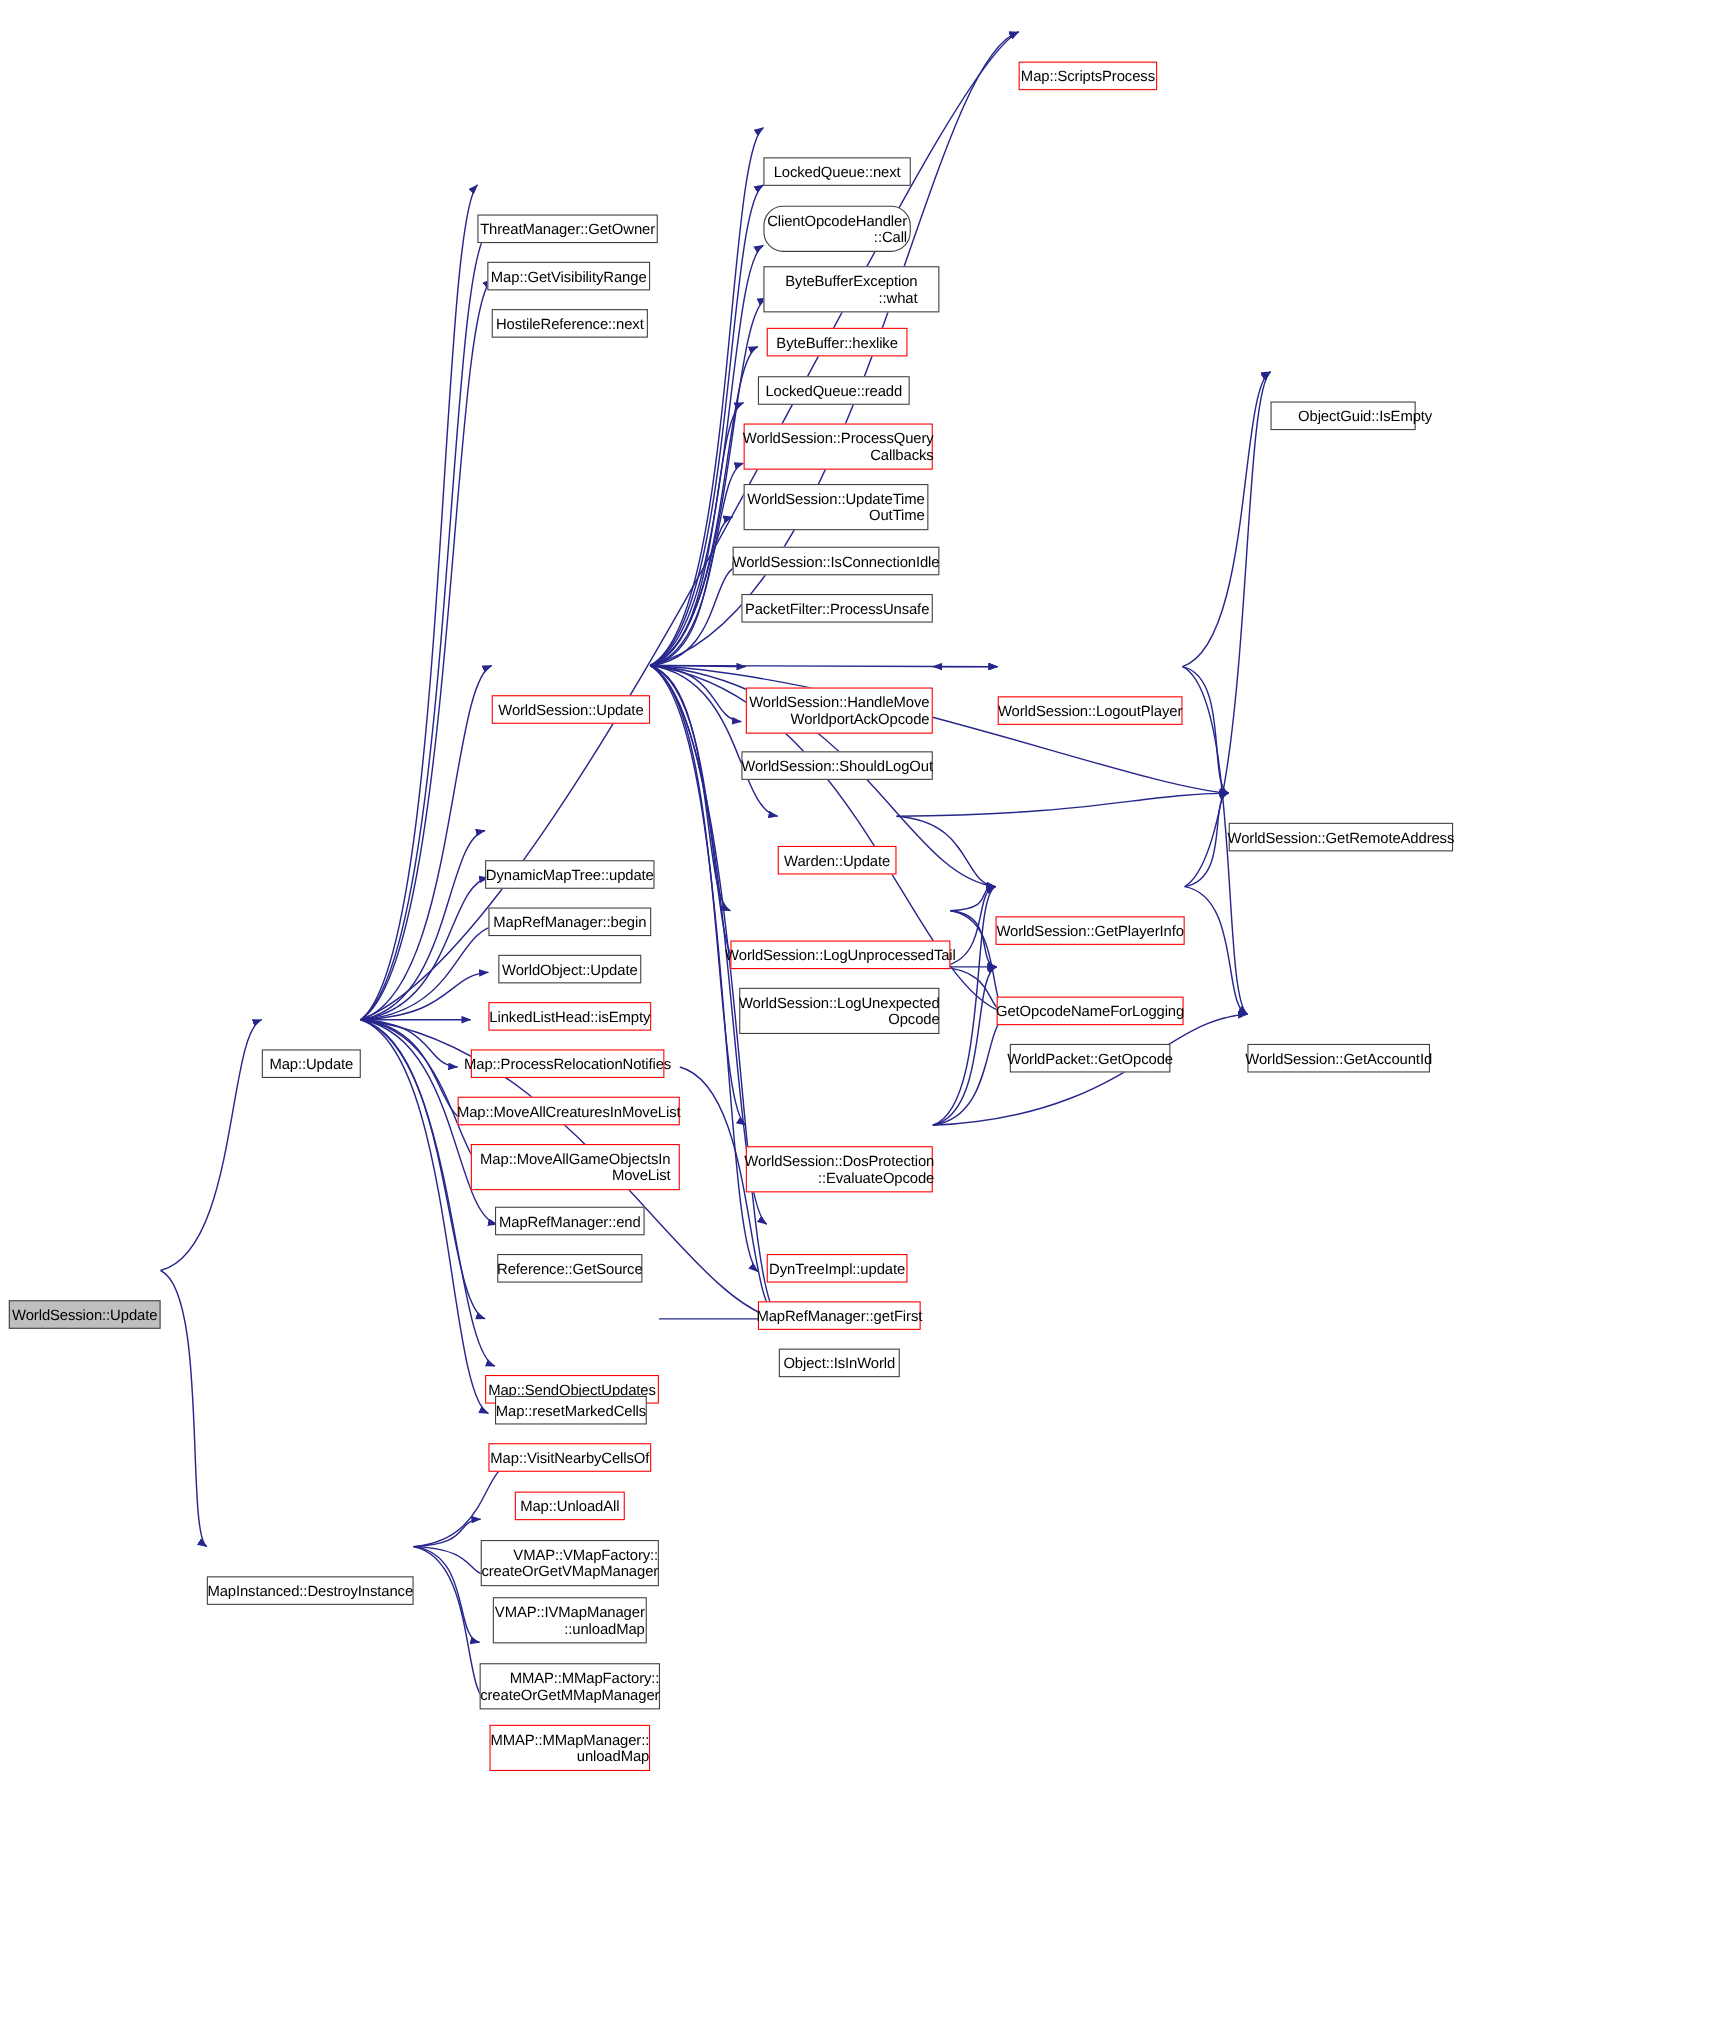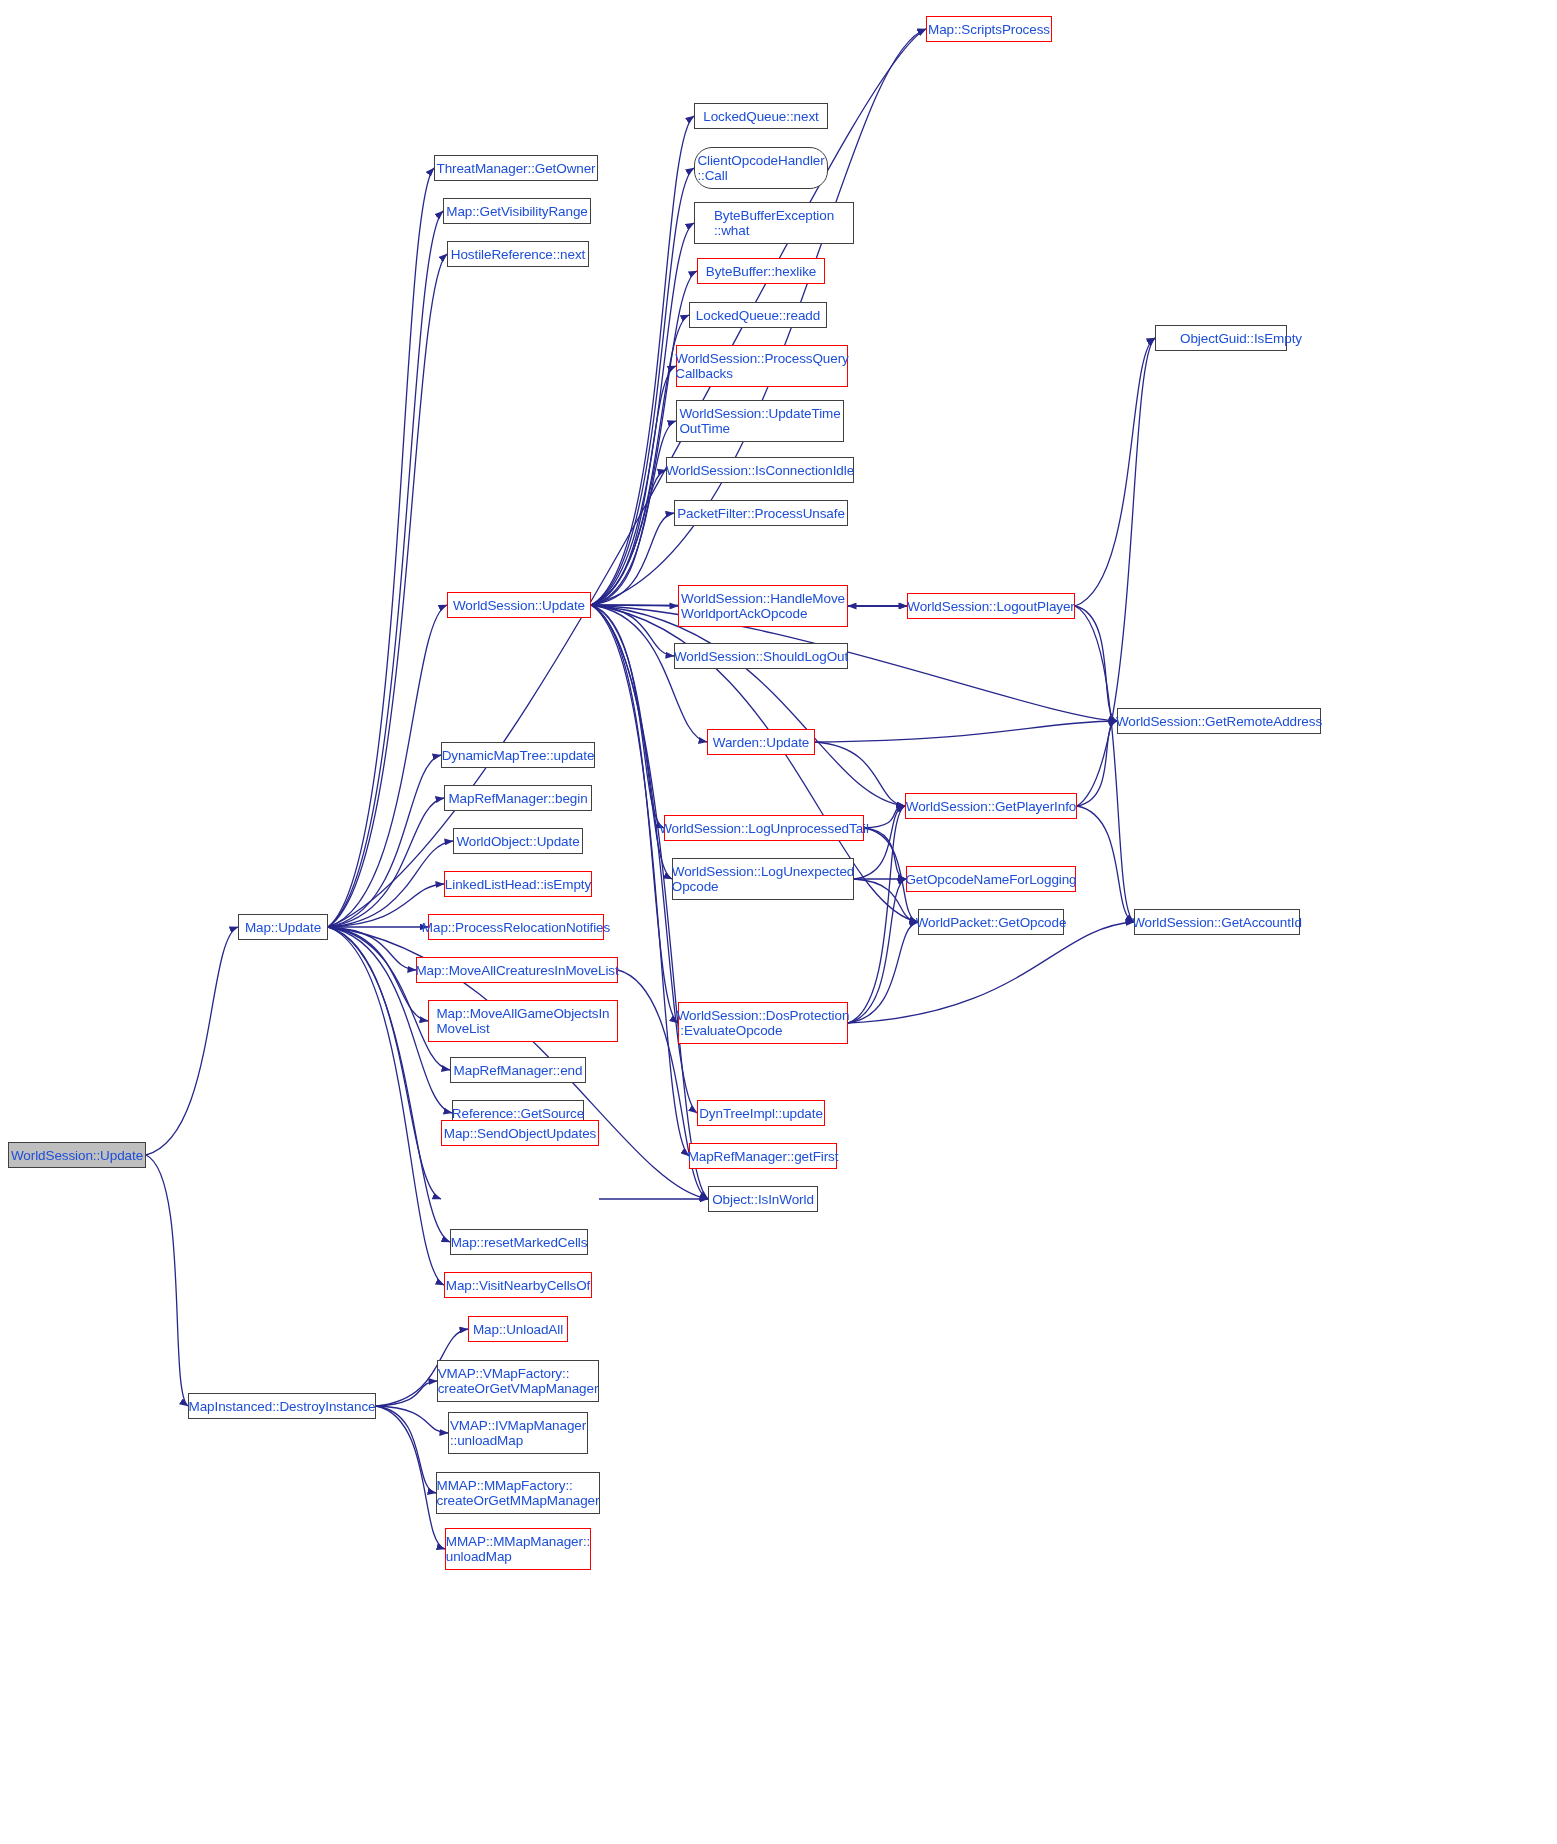--- a/index.html
+++ b/index.html
@@ -22,30 +22,31 @@
     width: 1557px;
     height: 1844px;
     pointer-events: none;
   }
   .node {
     position: absolute;
     box-sizing: border-box;
     display: flex;
     align-items: center;
     justify-content: center;
-    text-align: left;
+    text-align: right;
     background: #ffffff;
     border: 1px solid #404040;
-    color: #1d4ed8;
+    color: #000000;
     font-size: 13.5px;
     line-height: 15px;
     letter-spacing: -0.1px;
     white-space: pre-line;
     padding: 0 4px;
     cursor: pointer;
+    margin-top: 40px;
   }
   .node.red {
     border-color: #ff0000;
   }
   .node.root {
     background: #bfbfbf;
     border-color: #404040;
   }
 </style>
 </head>
@@ -174,21 +175,21 @@
       <div class="node red" style="left: 678px; top: 1002px; width: 170px; height: 42px;">WorldSession::DosProtection
 ::EvaluateOpcode</div>
       <div class="node red" style="left: 428px; top: 1000px; width: 190px; height: 42px;">Map::MoveAllGameObjectsIn
 MoveList</div>
       <div class="node" style="left: 450px; top: 1057px; width: 136px; height: 26px;">MapRefManager::end</div>
       <div class="node" style="left: 452px; top: 1100px; width: 132px; height: 26px;">Reference::GetSource</div>
       <div class="node red" style="left: 697px; top: 1100px; width: 128px; height: 26px;">DynTreeImpl::update</div>
       <div class="node red" style="left: 689px; top: 1143px; width: 148px; height: 26px;">MapRefManager::getFirst</div>
       <div class="node" style="left: 708px; top: 1186px; width: 110px; height: 26px;">Object::IsInWorld</div>
       <div class="node root" style="left: 8px; top: 1142px; width: 138px; height: 26px;">WorldSession::Update</div>
-      <div class="node red" style="left: 441px; top: 1120px; width: 158px; height: 26px;">Map::SendObjectUpdates</div>
+      <div class="node red" style="left: 441px; top: 1210px; width: 158px; height: 26px;">Map::SendObjectUpdates</div>
       <div class="node" style="left: 450px; top: 1229px; width: 138px; height: 26px;">Map::resetMarkedCells</div>
       <div class="node red" style="left: 444px; top: 1272px; width: 148px; height: 26px;">Map::VisitNearbyCellsOf</div>
       <div class="node red" style="left: 468px; top: 1316px; width: 100px; height: 26px;">Map::UnloadAll</div>
       <div class="node" style="left: 437px; top: 1360px; width: 162px; height: 42px;">VMAP::VMapFactory::
 createOrGetVMapManager</div>
       <div class="node" style="left: 188px; top: 1393px; width: 188px; height: 26px;">MapInstanced::DestroyInstance</div>
       <div class="node" style="left: 448px; top: 1412px; width: 140px; height: 42px;">VMAP::IVMapManager
 ::unloadMap</div>
       <div class="node" style="left: 436px; top: 1472px; width: 164px; height: 42px;">MMAP::MMapFactory::
 createOrGetMMapManager</div>

